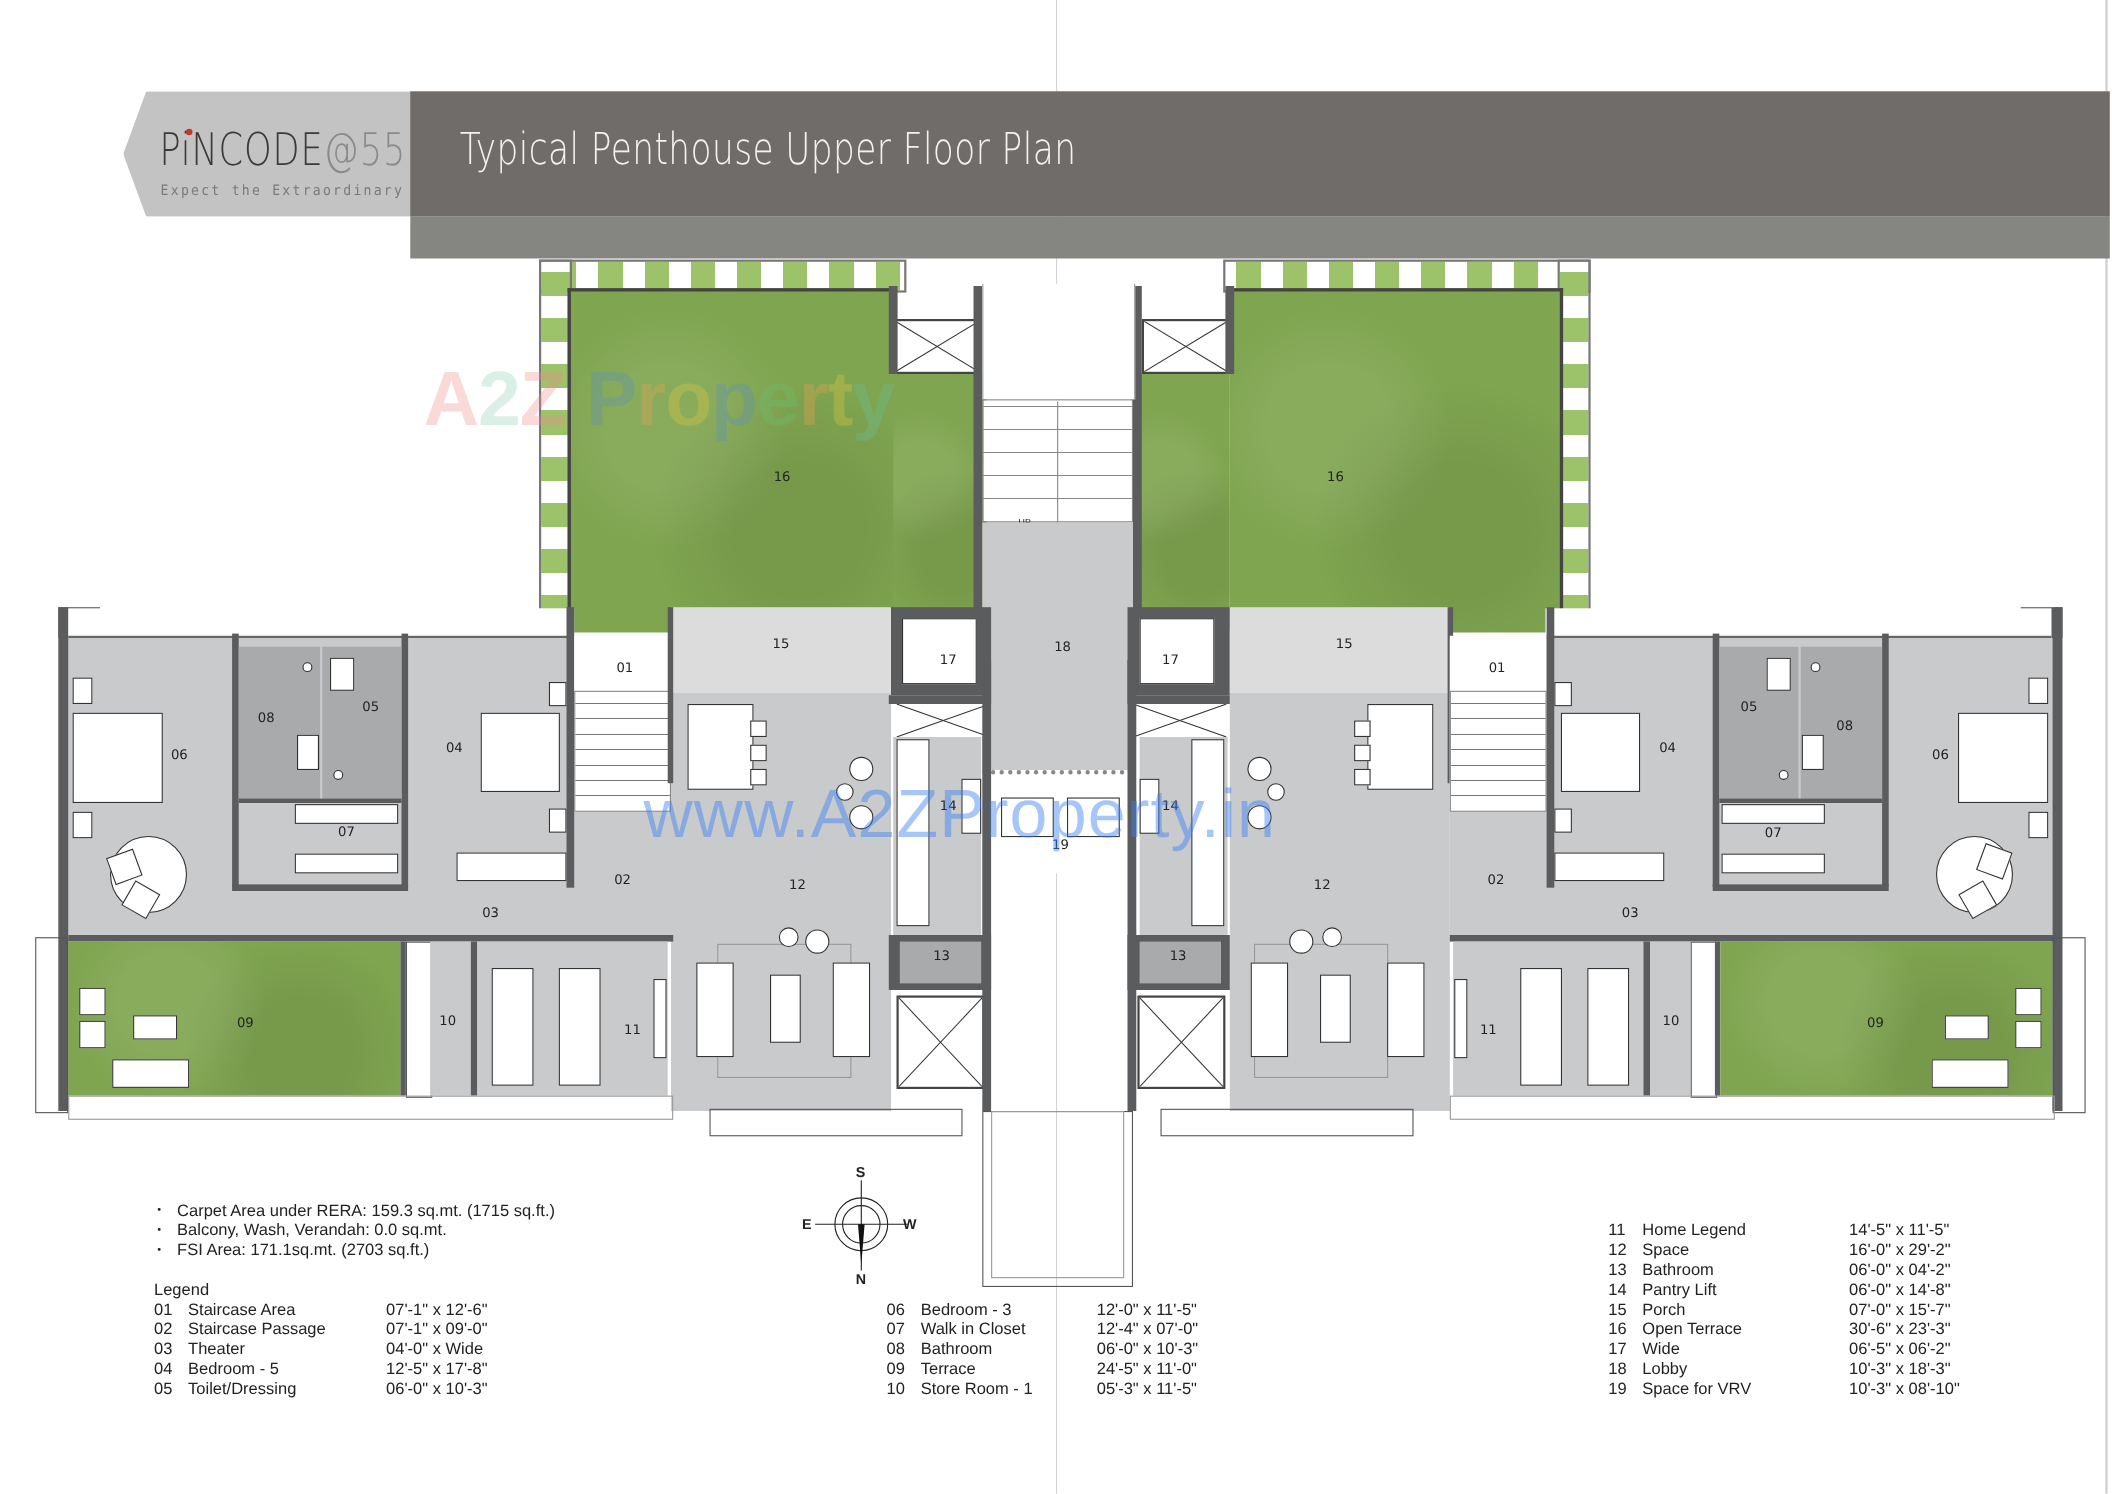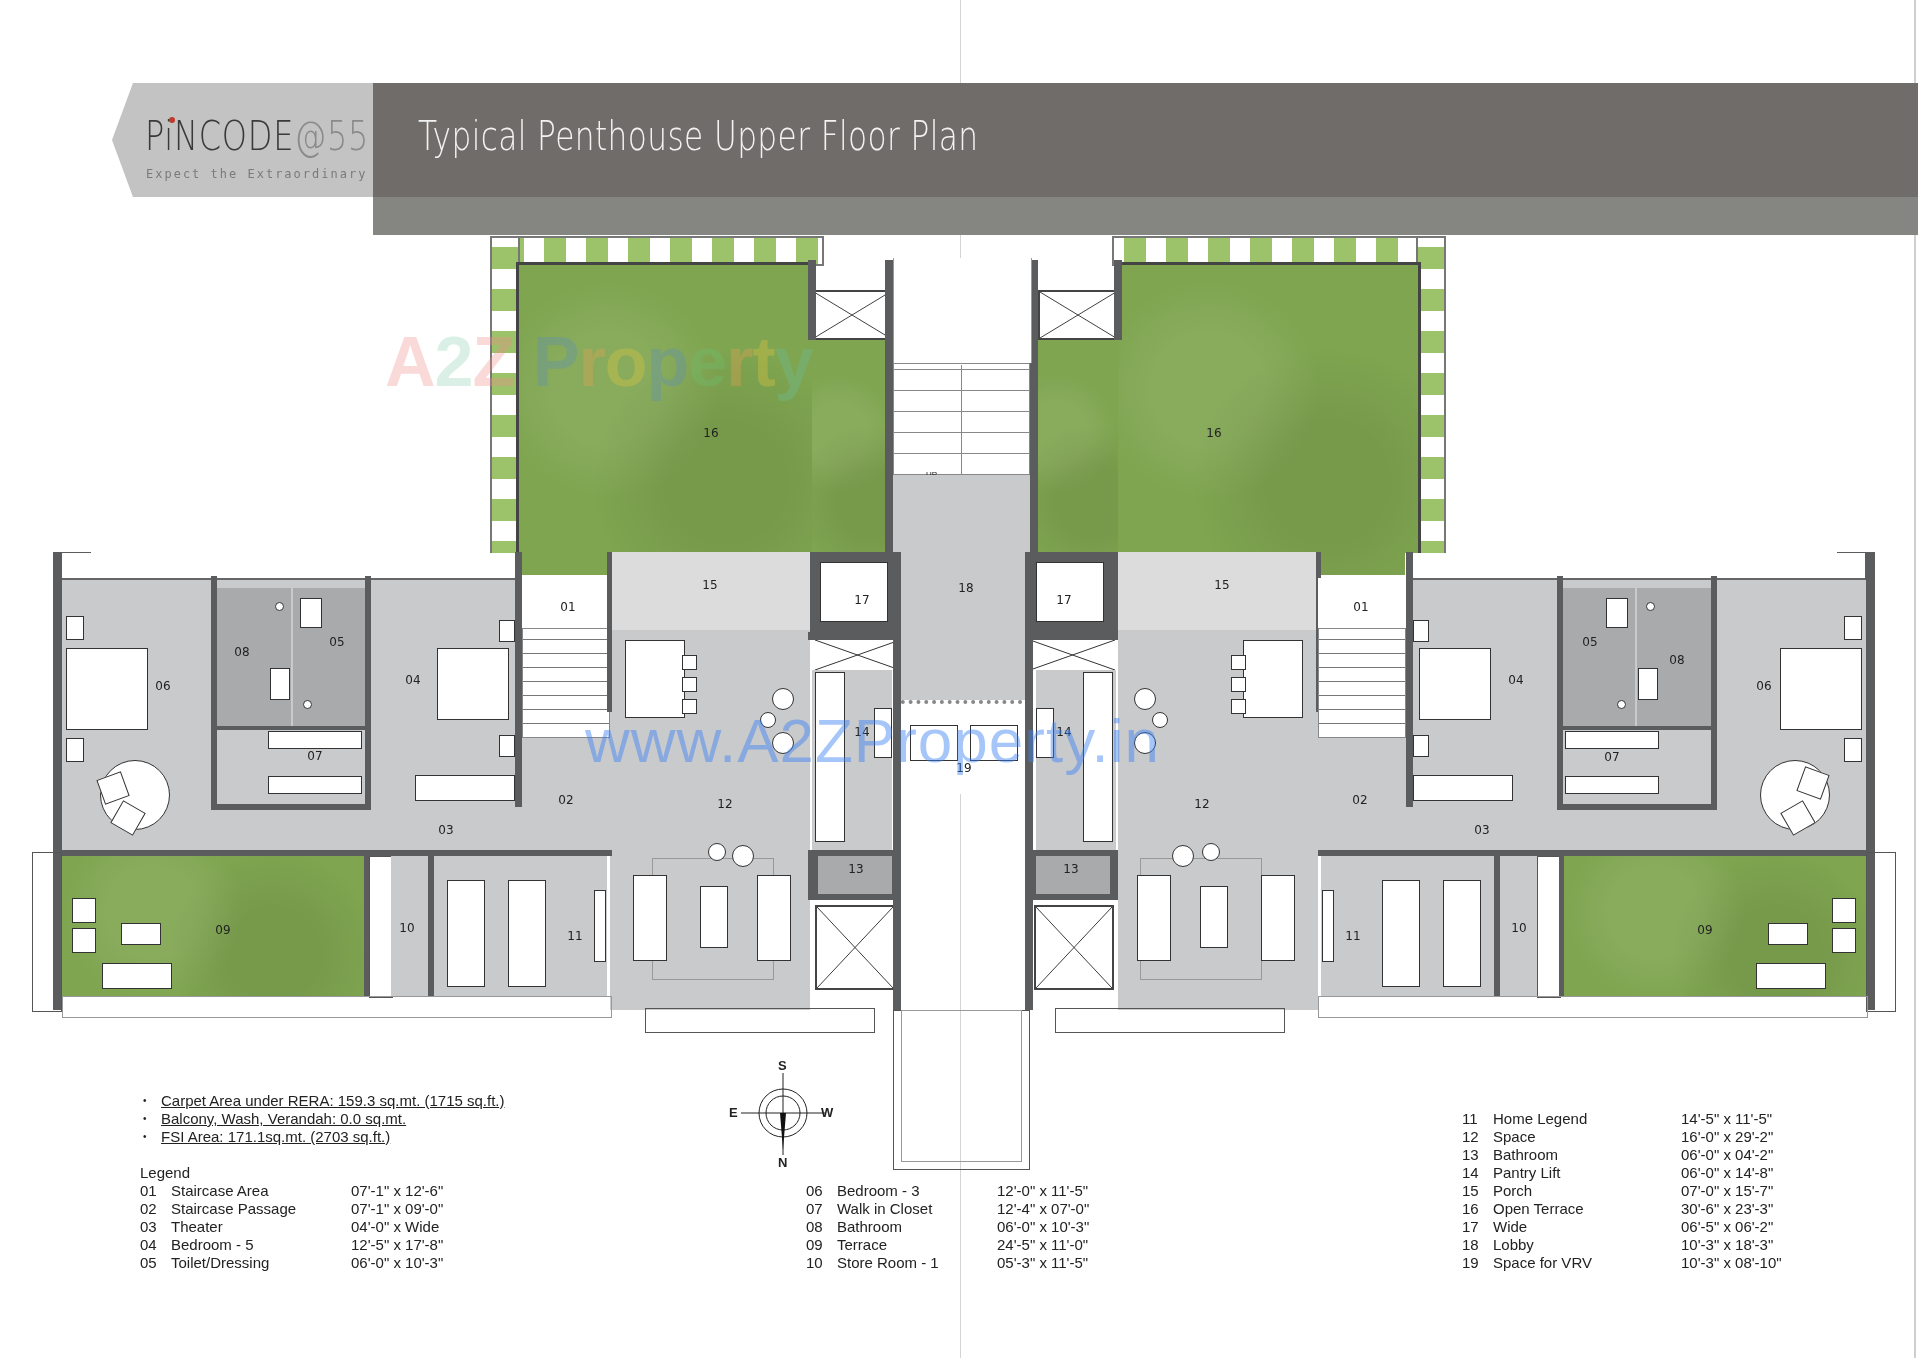--- a/index.html
+++ b/index.html
@@ -29,21 +29,21 @@
   .xbox{position:absolute;border:2px solid #444;box-sizing:border-box;background:#fff;}
   .xbox svg{width:100%;height:100%;display:block;}
   .stairs{position:absolute;background:repeating-linear-gradient(0deg,#fff 0 20px,#888 20px 21px);border:1px solid #888;box-sizing:border-box;}
   .stairs-h{position:absolute;background:repeating-linear-gradient(0deg,#fff 0 13px,#777 13px 14px);border:1px solid #888;box-sizing:border-box;}
   .outline{position:absolute;border:1.5px solid #555;box-sizing:border-box;}
   .thin{position:absolute;border:1px solid #999;box-sizing:border-box;}
   .watermark{position:absolute;left:385px;top:322px;font-size:70px;font-weight:bold;letter-spacing:-1px;opacity:.32;white-space:nowrap;}
   .wm2{position:absolute;left:585px;top:705px;font-size:62px;color:#3b82f6;opacity:.45;letter-spacing:1px;white-space:nowrap;}
   
   .notes{position:absolute;left:140px;top:1092px;font-size:15px;line-height:18px;color:#222;}
-  .notes li{list-style:none;position:relative;padding-left:21px;text-decoration:underline;}
+  .notes li{list-style:none;position:relative;padding-left:21px;}
   .notes li:before{content:"•";position:absolute;left:3px;font-size:10px;}
   .legend-title{position:absolute;left:140px;top:1164px;font-size:15px;}
   .legend-col{position:absolute;font-size:15px;line-height:18px;}
   .lg-row{display:flex;}
   .lg-num{width:31px;}
   .compass{position:absolute;left:725px;top:1055px;width:130px;height:115px;}
   .compass span{position:absolute;font-size:13px;font-weight:bold;}
 </style>
 </head>
 <body>

